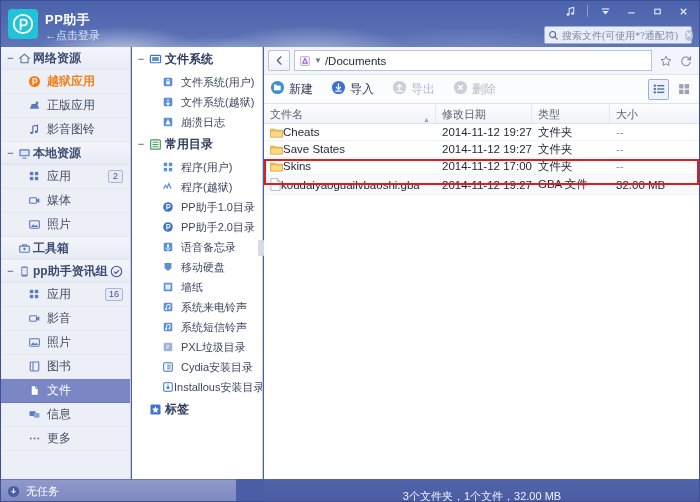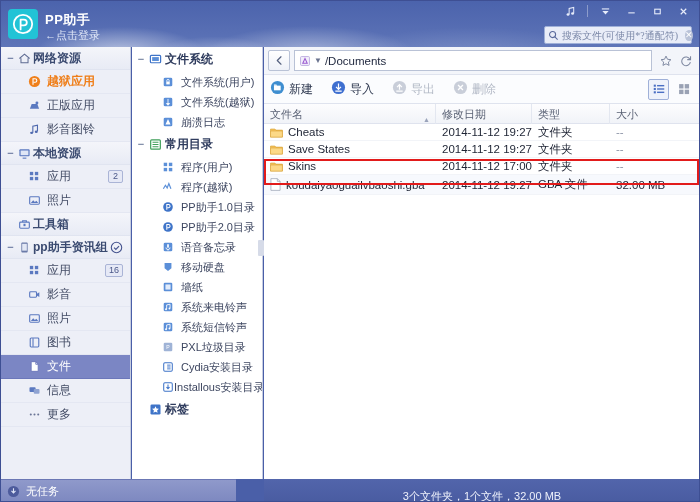--- a/index.html
+++ b/index.html
@@ -195,21 +195,21 @@
   .c-date { width: 96px; }
   .c-type { width: 78px; }
   .c-size { width: 80px; border-right: none !important; }
 
   .row {
     display: flex; height: 17px; align-items: center;
     font-size: 11.5px; color: #1d2333; cursor: pointer;
     border-bottom: 1px solid #f2f4f8;
   }
   .row .cell { padding-left: 6px; overflow: hidden; white-space: nowrap; }
-  .row .cell.c-name { display: flex; align-items: center; gap: 5px; }
+  .row .cell.c-name { display: flex; align-items: center; }
   .row.highlight { background: #f7f9fd; }
   .row .dim { color: #8b93a6; }
 
   .redbox {
     position: absolute; left: 0px; top: 112px; width: 435px; height: 26px;
     border: 2px solid #e21b1b; pointer-events: none;
   }
 
   
   .ico-folder { width: 13px; height: 11px; position: relative; flex: none; }
@@ -350,20 +350,29 @@
             <g fill="#5b79c0">
               <rect x="2" y="2" width="3.6" height="3.6"></rect>
               <rect x="7.4" y="2" width="3.6" height="3.6"></rect>
               <rect x="2" y="7.4" width="3.6" height="3.6"></rect>
               <rect x="7.4" y="7.4" width="3.6" height="3.6"></rect>
             </g>
           </svg>
       </span>
       <span>应用</span>
       <span class="badge">2</span>
+    </div>
+    <div class="side-item">
+      <span class="iicon">
+        <svg width="13" height="13" viewBox="0 0 14 14">
+            <rect x="1.8" y="4" width="7.4" height="6" rx="1" fill="none" stroke="#5b79c0" stroke-width="1.2"></rect>
+            <path d="M9.6 6.2l2.6-1.6v5l-2.6-1.6z" fill="#5b79c0"></path>
+          </svg>
+      </span>
+      <span>媒体</span>
     </div>
     <div class="side-item">
       <span class="iicon">
         <svg width="13" height="13" viewBox="0 0 14 14">
             <rect x="1.8" y="3" width="10.4" height="8" rx="1" fill="none" stroke="#5b79c0" stroke-width="1.2"></rect>
             <path d="M3 9.6l2.6-2.8 1.8 1.8 1.6-1.4 2 2.4z" fill="#5b79c0"></path>
           </svg>
       </span>
       <span>照片</span>
     </div>

